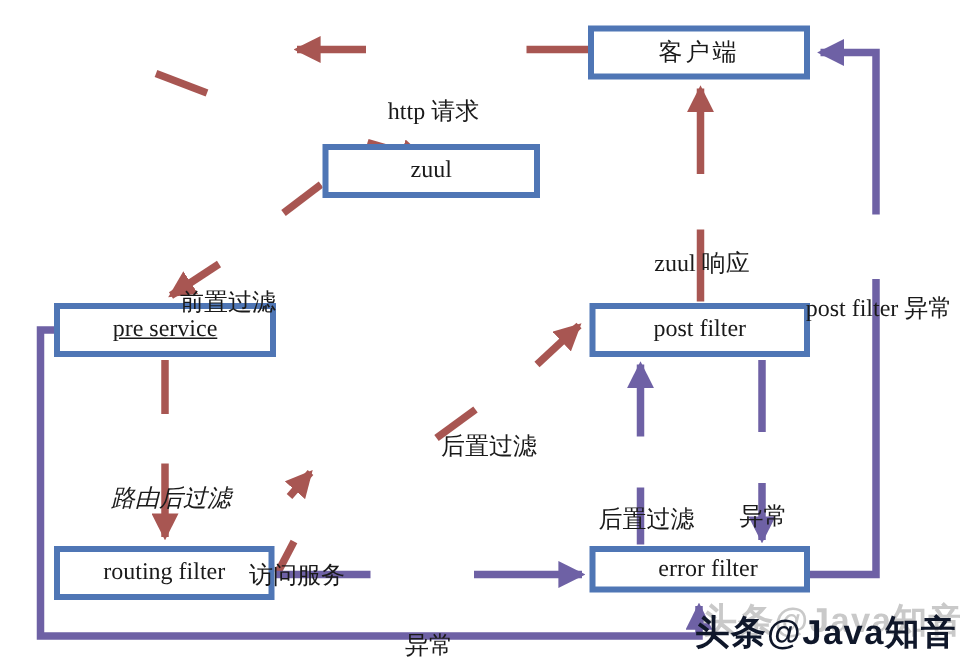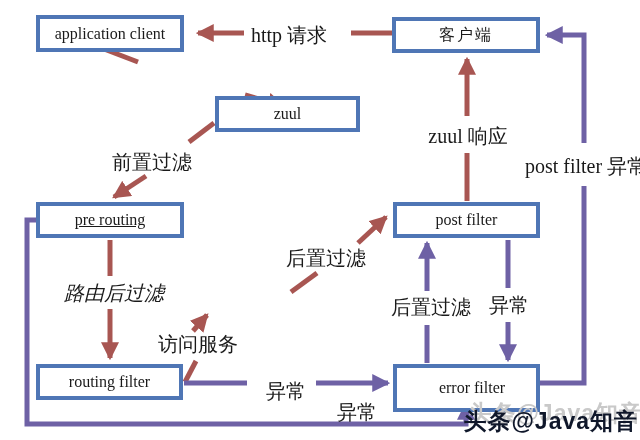--- a/index.html
+++ b/index.html
@@ -4,21 +4,21 @@
 <style>
   html,body{margin:0;padding:0;background:#ffffff;width:640px;height:440px;overflow:hidden;}
   .canvas{position:relative;width:640px;height:440px;background:#ffffff;
           font-family:"Liberation Serif","DejaVu Serif",serif;color:#1a1a1a;}
   svg.wires{position:absolute;left:0;top:0;width:640px;height:440px;z-index:1;}
   .node{position:absolute;box-sizing:border-box;border:4px solid #4f76b5;background:#ffffff;
         display:flex;align-items:center;justify-content:center;z-index:2;
         font-size:16px;white-space:nowrap;}
   .node.u{text-decoration:underline;}
   .lbl{position:absolute;transform:translate(-50%,-50%);white-space:nowrap;
-       font-size:20px;z-index:2;background:transparent;}
+       font-size:16px;z-index:2;background:transparent;margin-top:40px;}
   .watermark{position:absolute;right:2px;bottom:3px;z-index:3;
              font-family:"Liberation Sans","DejaVu Sans",sans-serif;
              font-weight:bold;font-size:23px;color:#0f172a;
              text-shadow:5px -8px 0 #c9c9c9;letter-spacing:1px;}
 </style>
 </head>
 <body>
 
 <div class="canvas">
 
@@ -55,34 +55,33 @@
       <line x1="427" y1="363" x2="427" y2="325"></line>
       <line x1="427" y1="291" x2="427" y2="243" marker-end="url(#ah-pur)"></line>
       <line x1="508" y1="240" x2="508" y2="288"></line>
       <line x1="508" y1="322" x2="508" y2="360" marker-end="url(#ah-pur)"></line>
       <line x1="184" y1="383" x2="247" y2="383"></line>
       <line x1="316" y1="383" x2="388" y2="383" marker-end="url(#ah-pur)"></line>
       <polyline points="36,220 27,220 27,424 466,424 466,404" marker-end="url(#ah-pur)"></polyline>
     </g>
   </svg>
 
-  <div class="node" style="left:36px;top:15px;width:148px;height:37px;">application client</div>
 
   <div class="node" style="left:392px;top:17px;width:148px;height:36px;letter-spacing:2px;">客户端</div>
 
   <div class="node" style="left:215px;top:96px;width:145px;height:36px;">zuul</div>
 
-  <div class="node u" style="left:36px;top:202px;width:148px;height:36px;">pre routing</div>
+  <div class="node u" style="left:36px;top:202px;width:148px;height:36px;">pre service</div>
 
 
   <div class="node" style="left:393px;top:202px;width:147px;height:36px;">post filter</div>
 
   <div class="node" style="left:36px;top:364px;width:147px;height:36px;">routing filter</div>
 
-  <div class="node" style="left:393px;top:364px;width:147px;height:48px;padding-left:11px;">error filter</div>
+  <div class="node" style="left:393px;top:364px;width:147px;height:31px;padding-left:11px;">error filter</div>
 
   <div class="lbl" style="left:289px;top:35px;">http 请求</div>
 
 
   <div class="lbl" style="left:152px;top:162px;">前置过滤</div>
 
   <div class="lbl" style="left:468px;top:136px;">zuul 响应</div>
 
   <div class="lbl" style="left:586px;top:166px;">post filter 异常</div>
 

